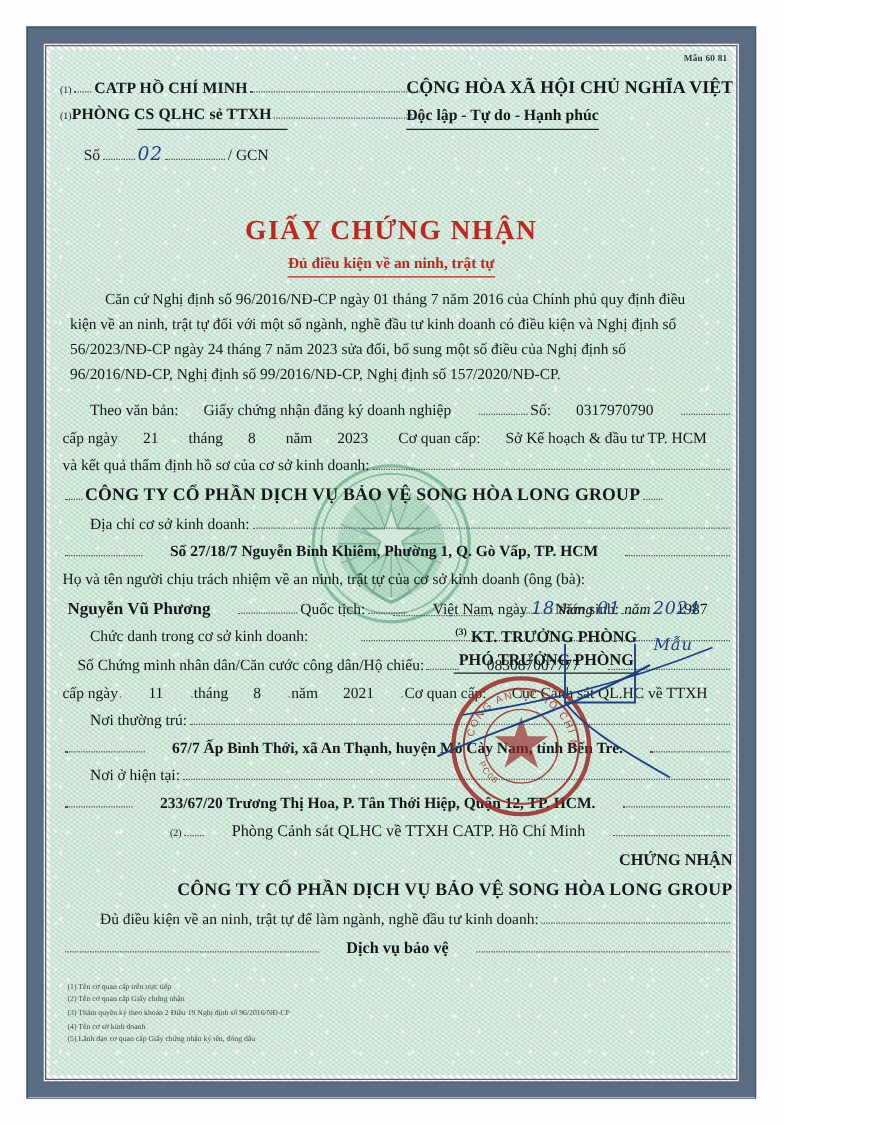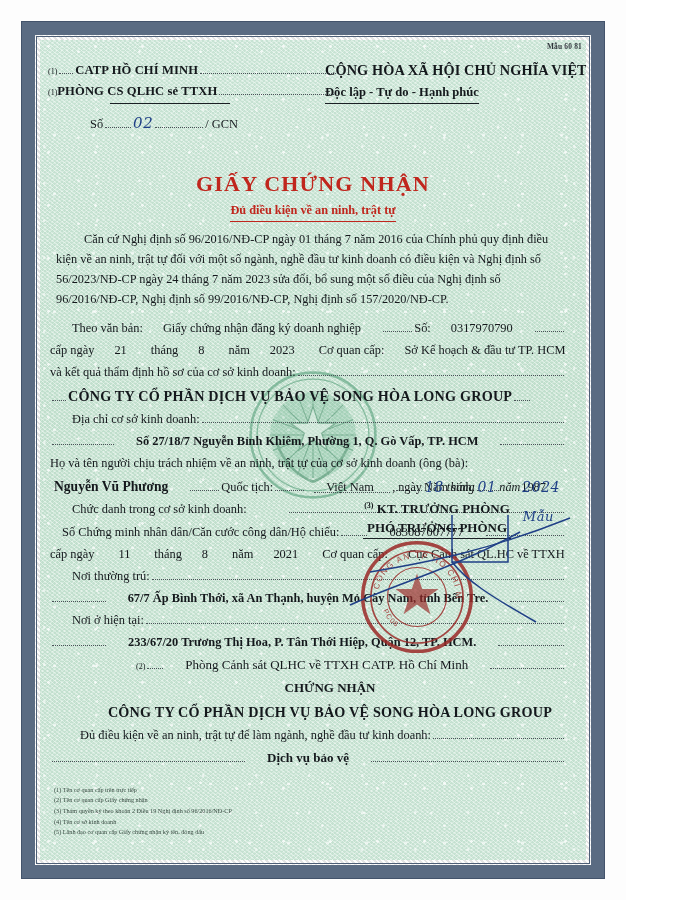--- a/index.html
+++ b/index.html
@@ -99,21 +99,21 @@
   .hl-row { display: flex; align-items: baseline; white-space: nowrap; }
   .dotfill {
     flex: 1 1 auto;
     border-bottom: 1px dotted #4a5258;
     height: 11px; margin: 0 2px;
   }
 
   .unit1 { font-weight: bold; font-size: 12.6px; letter-spacing: .1px; }
   .unit2 { font-weight: bold; font-size: 12.6px; letter-spacing: .1px; }
 
-  .so-row { margin-top: 9px; margin-left: 42px; display:flex; align-items: baseline; }
+  .so-row { margin-top: 9px; margin-left: 19px; display:flex; align-items: baseline; }
   .hand {
     font-family: "DejaVu Serif", serif;
     font-style: italic;
     color: #1f3f86;
     font-size: 15px;
     letter-spacing: .5px;
   }
 
   .natl-title {
     font-weight: bold; font-size: 14.3px; letter-spacing: .1px;
@@ -137,27 +137,27 @@
     display: inline-block;
     border-bottom: 1.3px solid #c0261d; padding-bottom: 1px;
   }
 
   .legal {
     position: absolute; left: 16px; right: 12px; top: 190px;
     text-align: justify; font-size: 12.3px; line-height: 1.62;
   }
   .legal .indent { text-indent: 28px; }
 
-  .body { position: absolute; left: 10px; right: 20px; top: 280px; }
+  .body { position: absolute; left: 10px; right: 0; top: 280px; }
   .ln { margin-bottom: 4.5px; }
 
   .val { font-weight: normal; white-space: nowrap; padding: 0 20px; font-family: Liberation Serif, serif; }
   .val.b { font-weight: bold; }
 
-  .center-line { text-align: center; padding-left: 44px; }
+  .center-line { text-align: right; padding-left: 44px; }
   .bigname {
     font-weight: bold; font-size: 14.2px; letter-spacing: .2px; white-space: nowrap;
   }
   .midname { font-weight: bold; font-size: 13px; }
 
   .sig {
     position: absolute; right: 24px; top: 438px; width: 250px; text-align: center;
   }
   .sig .datel { font-size: 12.2px; display:flex; align-items: center; justify-content: flex-end; }
   .sig .role1 { font-weight: bold; font-size: 13px; margin-top: 2px; }

